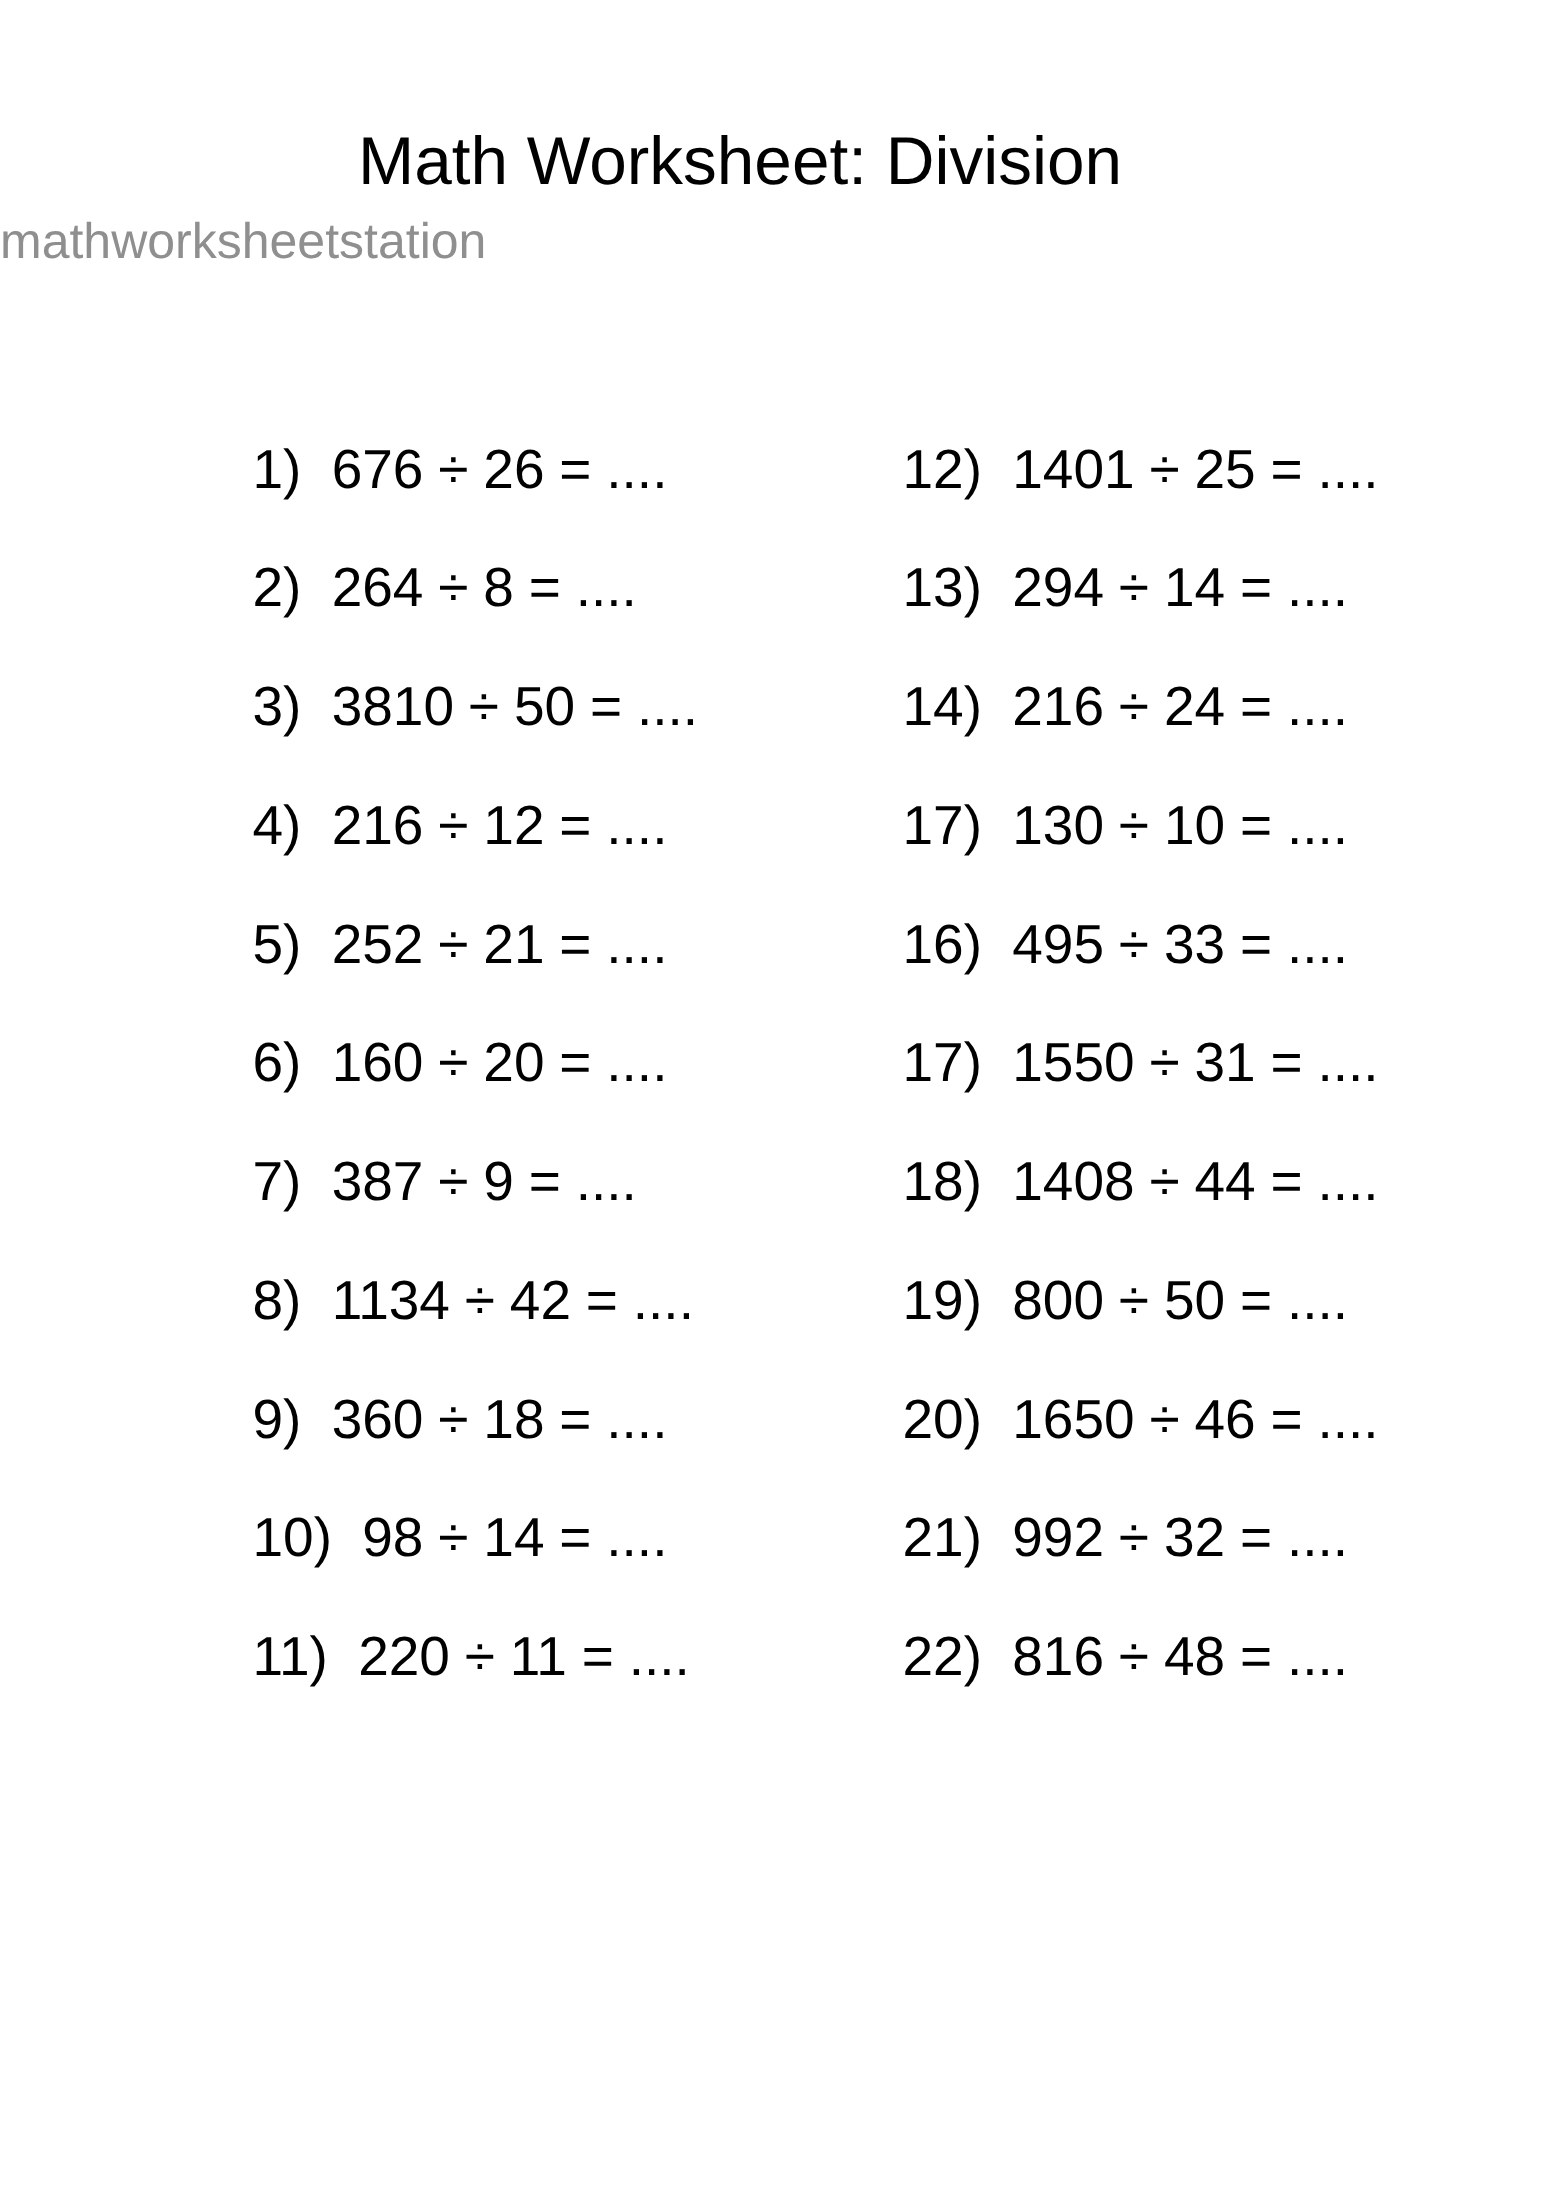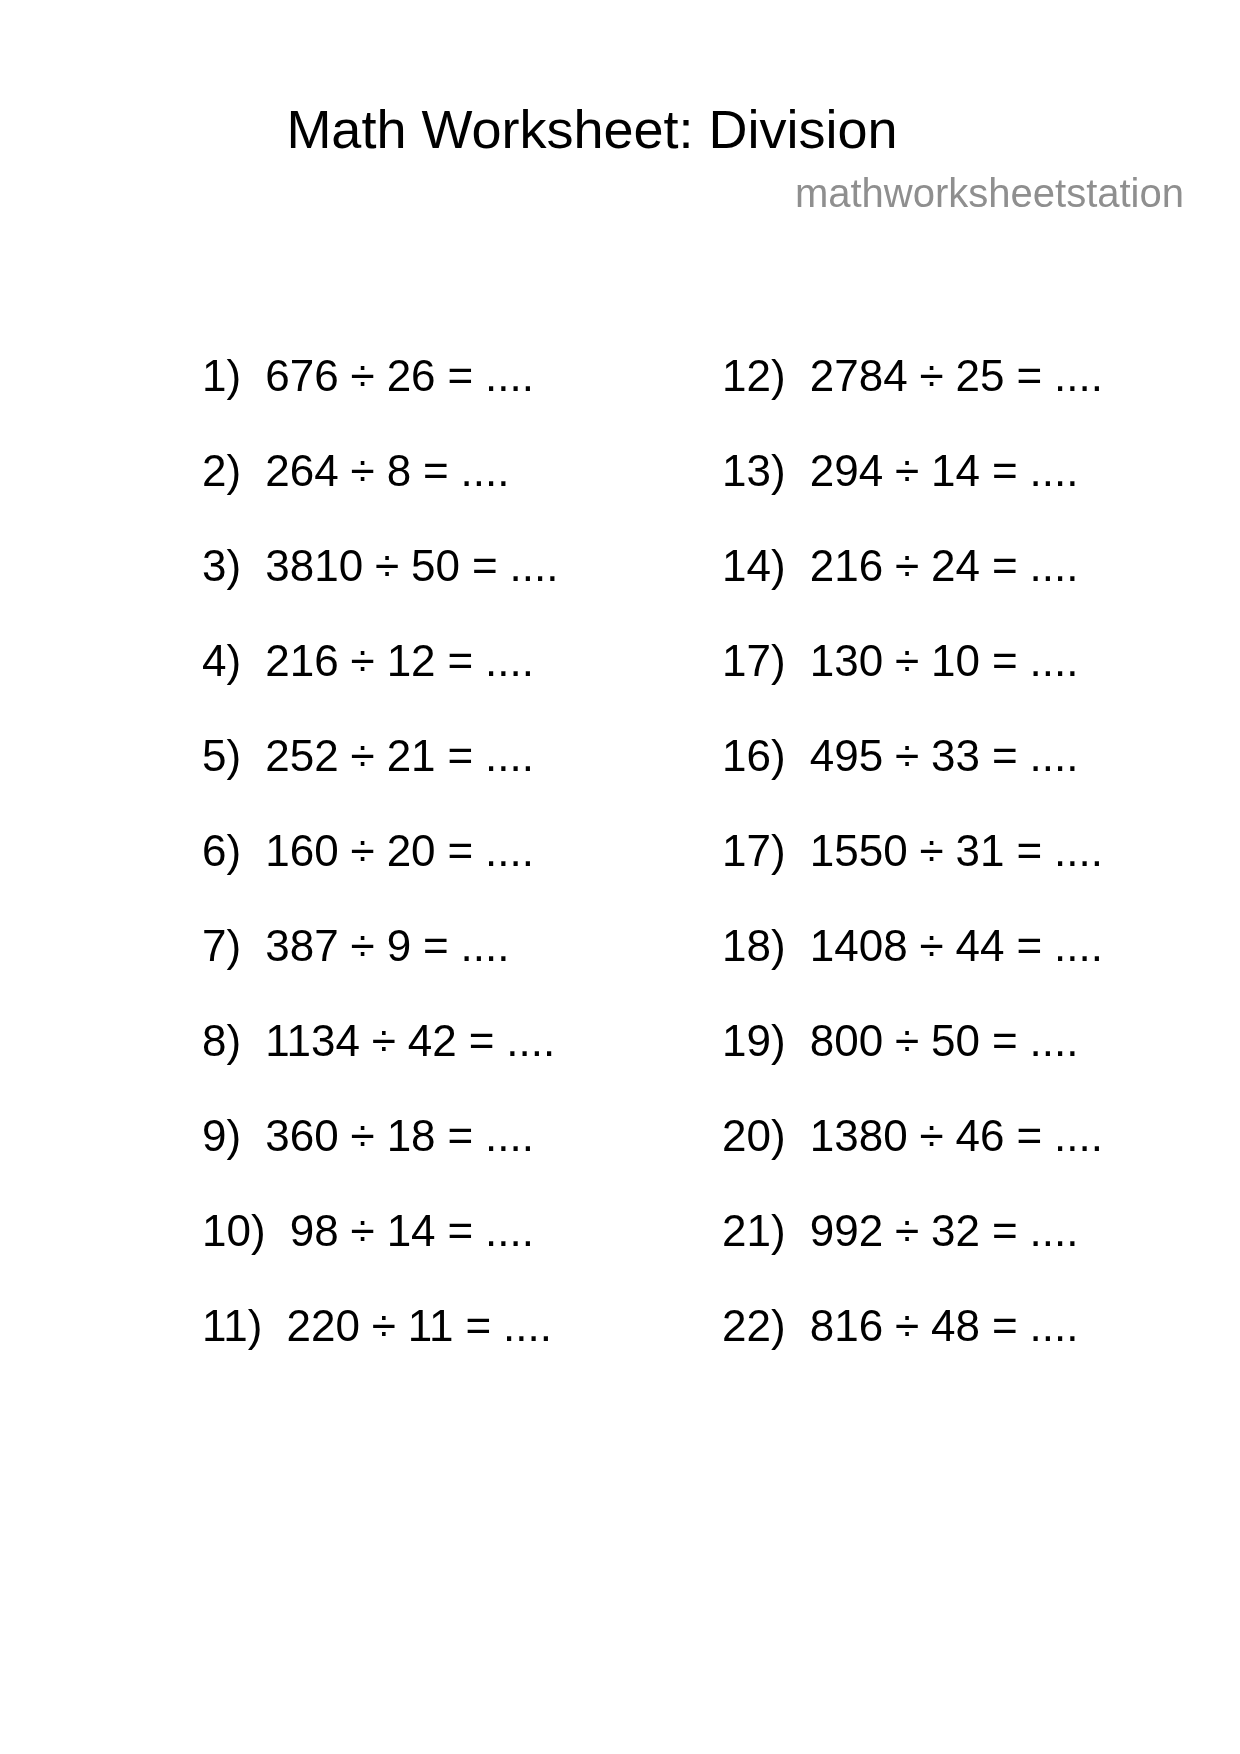--- a/index.html
+++ b/index.html
@@ -21,21 +21,21 @@
     font-size: 54px;
     line-height: 1.15;
     color: #000000;
     white-space: nowrap;
   }
   .subtitle {
     position: absolute;
     top: 170px;
     left: 0;
     width: 100%;
-    text-align: right;
+    text-align: left;
     font-size: 40px;
     line-height: 1.15;
     color: #8f8f8f;
     white-space: nowrap;
   }
   .col {
     position: absolute;
     top: 328px;
   }
   .col-left  { left: 202px; }
@@ -146,21 +146,21 @@
       <span class="p-divsign">÷</span>
       <span class="p-divisor">11</span>
       <span class="p-eq">=</span>
       <span class="p-blank">....</span>
     </div>
     </div>
 
   <div class="col col-right" id="col-right">
       <div class="problem-row">
       <span class="p-num">12)</span>
-      <span class="p-dividend">2784</span>
+      <span class="p-dividend">1401</span>
       <span class="p-divsign">÷</span>
       <span class="p-divisor">25</span>
       <span class="p-eq">=</span>
       <span class="p-blank">....</span>
     </div>
       <div class="problem-row">
       <span class="p-num">13)</span>
       <span class="p-dividend">294</span>
       <span class="p-divsign">÷</span>
       <span class="p-divisor">14</span>
@@ -210,21 +210,21 @@
       <div class="problem-row">
       <span class="p-num">19)</span>
       <span class="p-dividend">800</span>
       <span class="p-divsign">÷</span>
       <span class="p-divisor">50</span>
       <span class="p-eq">=</span>
       <span class="p-blank">....</span>
     </div>
       <div class="problem-row">
       <span class="p-num">20)</span>
-      <span class="p-dividend">1380</span>
+      <span class="p-dividend">1650</span>
       <span class="p-divsign">÷</span>
       <span class="p-divisor">46</span>
       <span class="p-eq">=</span>
       <span class="p-blank">....</span>
     </div>
       <div class="problem-row">
       <span class="p-num">21)</span>
       <span class="p-dividend">992</span>
       <span class="p-divsign">÷</span>
       <span class="p-divisor">32</span>

